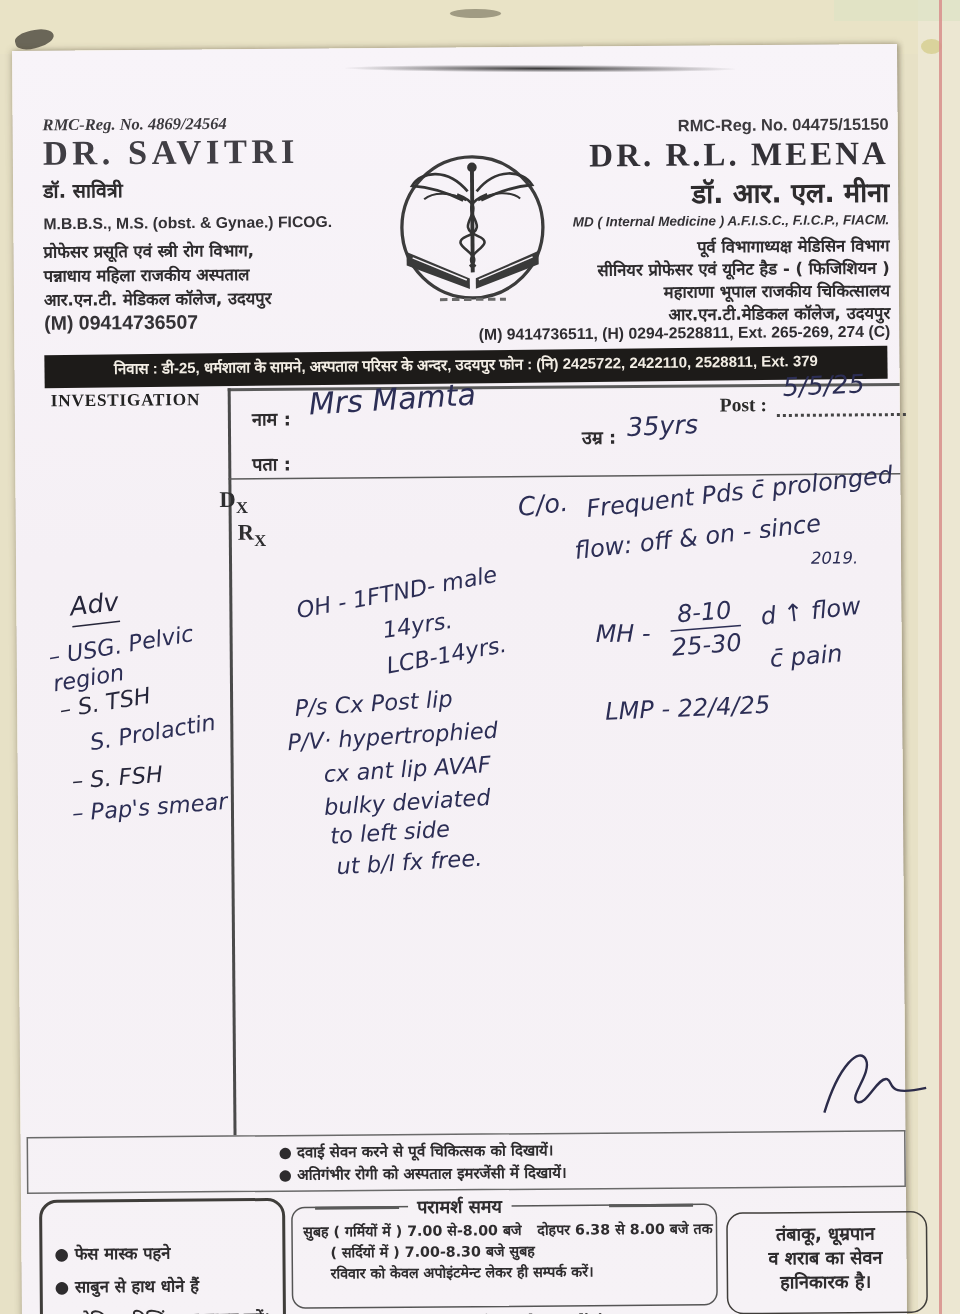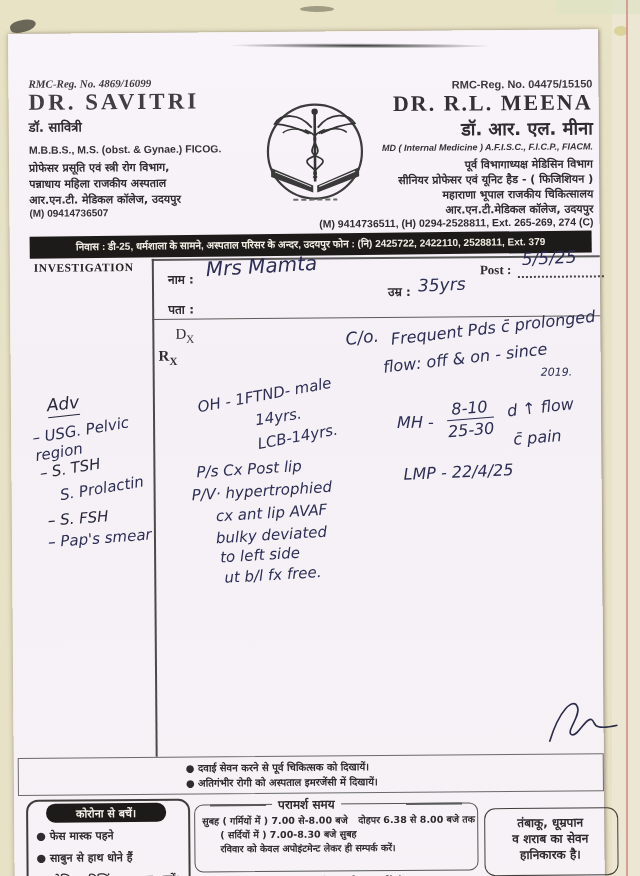--- a/index.html
+++ b/index.html
@@ -38,28 +38,28 @@
   <div class="abs" style="left:556px;top:0;width:84px;height:14px;background:#dde3c4;opacity:.7;"></div>
   <div class="abs" style="left:10px;top:20px;width:26px;height:12px;background:#4a463c;border-radius:40% 60% 50% 50%;transform:rotate(-15deg);opacity:.8;"></div>
   <div class="abs" style="left:300px;top:6px;width:34px;height:6px;background:#57533f;border-radius:50%;opacity:.5;"></div>
   <div class="abs" style="left:614px;top:26px;width:14px;height:10px;background:#d6ce8e;border-radius:50%;opacity:.8;"></div>
 
   <div class="paper">
 
     <div class="abs" style="left:222px;top:12px;width:260px;height:5px;transform:rotate(0.6deg);
                 background:radial-gradient(ellipse at center,rgba(20,20,20,.85),rgba(20,20,20,0) 72%);"></div>
 
-    <div class="abs regline serif" style="left:20px;top:44px;font-style:italic;">RMC-Reg. No. 4869/16099</div>
+    <div class="abs regline serif" style="left:20px;top:44px;font-style:italic;">RMC-Reg. No. 4869/24564</div>
     <div class="abs docname" style="left:20px;top:56px;font-size:23px;letter-spacing:3px;">DR. SAVITRI</div>
     <div class="abs hindi" style="left:20px;top:84px;font-size:13px;">डॉ. सावित्री</div>
     <div class="abs" style="left:20px;top:110px;font-size:10.5px;font-weight:bold;color:#343236;">M.B.B.S., M.S. (obst. &amp; Gynae.) FICOG.</div>
     <div class="abs hindi nowrap" style="left:20px;top:126px;font-size:11px;">प्रोफेसर प्रसूति एवं स्त्री रोग विभाग,</div>
     <div class="abs hindi nowrap" style="left:20px;top:142px;font-size:11px;">पन्नाधाय महिला राजकीय अस्पताल</div>
     <div class="abs hindi nowrap" style="left:20px;top:158px;font-size:11px;">आर.एन.टी. मेडिकल कॉलेज, उदयपुर</div>
-    <div class="abs" style="left:20px;top:174px;font-size:10px;font-weight:bold;color:#343236;">(M) 09414736507</div>
+    <div class="abs" style="left:20px;top:174px;font-size:13px;font-weight:bold;color:#343236;">(M) 09414736507</div>
 
     <div class="abs" style="left:250px;top:66px;">
       <svg width="112" height="118" viewBox="0 0 112 118">
         <circle cx="56" cy="54" r="47" fill="none" stroke="#3c3c3c" stroke-width="2.2"></circle>
 
         <path d="M12,70 L54,88 L54,95 L12,79 Z" fill="#3a3a3a"></path>
         <path d="M100,70 L58,88 L58,95 L100,79 Z" fill="#3a3a3a"></path>
         <path d="M16,74 L52,89 M20,71 L52,84 M96,74 L60,89 M92,71 L60,84" stroke="#f6f2f6" stroke-width="1"></path>
 
         <line x1="56" y1="16" x2="56" y2="84" stroke="#343434" stroke-width="2.6"></line>
@@ -94,21 +94,21 @@
     <div class="abs serif" style="left:24px;top:228px;font-size:11.5px;font-weight:bold;letter-spacing:.5px;color:#232323;">INVESTIGATION</div>
     <div class="abs hindi" style="left:158px;top:238px;font-size:12px;">नाम :</div>
     <div class="abs hw" style="left:196px;top:222px;font-size:20px;transform:rotate(-3deg);">Mrs Mamta</div>
     <div class="abs serif" style="left:470px;top:232px;font-size:13px;font-weight:bold;color:#2c2c2c;">Post :</div>
     <div class="abs dotline" style="left:508px;top:234px;"></div>
     <div class="abs hw" style="left:512px;top:218px;font-size:17px;transform:rotate(-2deg);">5/5/25</div>
     <div class="abs hindi" style="left:378px;top:252px;font-size:12px;">उम्र :</div>
     <div class="abs hw" style="left:408px;top:244px;font-size:17px;transform:rotate(-2deg);">35yrs</div>
     <div class="abs hindi" style="left:158px;top:268px;font-size:12px;">पता :</div>
 
-    <div class="abs serif" style="left:165px;top:292px;font-weight:normal;color:#2e2e30;">
+    <div class="abs serif" style="left:136px;top:292px;font-weight:bold;color:#2e2e30;">
       <span style="font-size:15px;">D</span><span style="font-size:11px;vertical-align:sub;">X</span>
     </div>
     <div class="abs serif" style="left:148px;top:314px;font-weight:bold;color:#2e2e30;">
       <span style="font-size:15px;">R</span><span style="font-size:11px;vertical-align:sub;">X</span>
     </div>
 
     <div class="abs hw" style="left:335px;top:296px;font-size:17px;transform:rotate(-6deg);">C/o.</div>
     <div class="abs hw" style="left:380px;top:288px;font-size:16px;transform:rotate(-6deg);">Frequent Pds c̄ prolonged</div>
     <div class="abs hw" style="left:372px;top:318px;font-size:16px;transform:rotate(-6deg);">flow: off &amp; on - since</div>
     <div class="abs hw" style="left:530px;top:336px;font-size:11px;">2019.</div>
@@ -144,22 +144,20 @@
       <svg width="80" height="60" viewBox="0 0 80 60">
         <path d="M8,50 C18,18 32,6 36,15 C40,24 24,40 30,43 C36,46 44,26 50,28 C55,30 48,40 76,34" fill="none" stroke="#2c2c4a" stroke-width="1.6"></path>
       </svg>
     </div>
 
     <div class="abs" style="left:4px;top:724px;width:584px;height:36px;border:1px solid #6a6a6a;"></div>
     <div class="abs hindi nowrap" style="left:172px;top:728px;font-size:10px;">● दवाई सेवन करने से पूर्व चिकित्सक को दिखायें।</div>
     <div class="abs hindi nowrap" style="left:172px;top:743px;font-size:10px;">● अतिगंभीर रोगी को अस्पताल इमरजेंसी में दिखायें।</div>
 
     <div class="abs rbox" style="left:12px;top:766px;width:160px;height:120px;"></div>
-    <div class="abs hindi nowrap" style="left:32px;top:770px;width:120px;background:#1d1b19;color:#f3efe8;font-size:11px;text-align:center;
-                border-radius:9px;padding:2px 0;">कोरोना से बचें।</div>
     <div class="abs hindi nowrap bullet-item" style="left:22px;top:794px;">● फेस मास्क पहने</div>
     <div class="abs hindi nowrap bullet-item" style="left:22px;top:816px;">● साबुन से हाथ धोने हैं</div>
     <div class="abs hindi nowrap bullet-item" style="left:22px;top:838px;">● सोशियल डिस्टिंस का पालन करें।</div>
 
     <div class="abs" style="left:180px;top:772px;width:282px;height:66px;border:1.2px solid #555;border-radius:9px;"></div>
     <div class="abs hline" style="left:196px;top:772px;width:56px;height:1.5px;"></div>
     <div class="abs hline" style="left:392px;top:772px;width:56px;height:1.5px;"></div>
     <div class="abs hindi nowrap" style="left:258px;top:764px;font-size:12px;background:#f6f2f6;padding:0 6px;">परामर्श समय</div>
     <div class="abs hindi nowrap" style="left:188px;top:782px;font-size:9.5px;">सुबह ( गर्मियों में ) 7.00 से-8.00 बजे</div>
     <div class="abs hindi nowrap" style="left:344px;top:782px;font-size:9.5px;">दोहपर 6.38 से 8.00 बजे तक</div>

